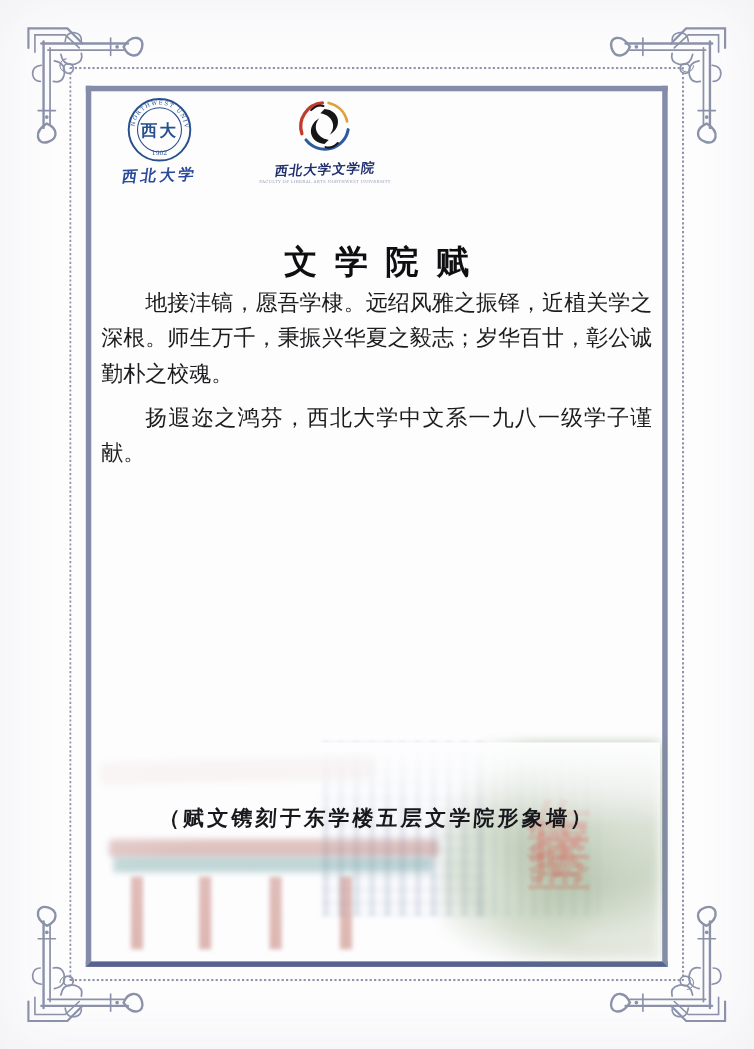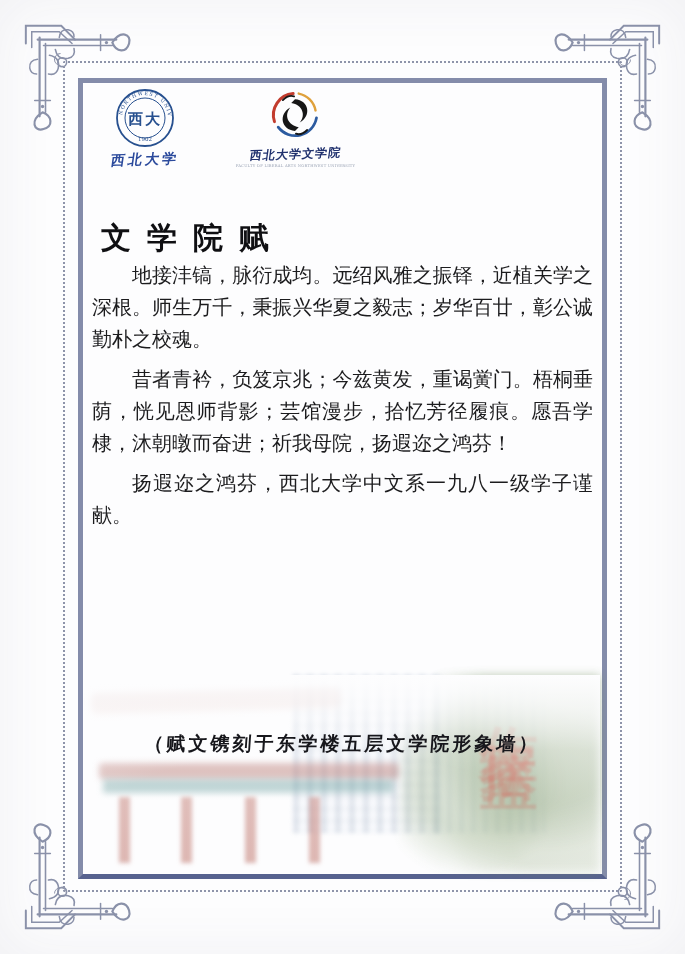--- a/index.html
+++ b/index.html
@@ -28,21 +28,21 @@
   
   .content{position:absolute;top:84px;left:85px;right:85px;bottom:81px;}
   .logos{position:absolute;top:4px;left:26px;display:flex;gap:20px;align-items:flex-start;z-index:2;}
   .logo{display:flex;flex-direction:column;align-items:center;}
   .seal-caption{margin-top:3px;font-size:14px;font-weight:700;color:#2b4a9c;
                 letter-spacing:3px;transform:skewX(-10deg) rotate(-2deg);}
   .fac-caption{margin-top:2px;font-size:12px;font-weight:700;color:#20316e;
                letter-spacing:1px;transform:skewX(-10deg) rotate(-2deg);white-space:nowrap;}
   .fac-en{font-size:6px;transform:scale(.62);transform-origin:center top;color:#9aa3b5;
           letter-spacing:.4px;white-space:nowrap;margin-top:0;}
-  .title{position:absolute;top:114px;left:0;right:0;
+  .title{position:absolute;top:114px;left:0;right:0;text-align:center;
          font-size:30px;font-weight:700;letter-spacing:16px;text-indent:16px;color:#0f0f12;z-index:2;}
   .essay{position:absolute;top:175px;left:7px;right:7px;font-size:20px;line-height:32px;
          color:#1c1c1e;text-align:justify;z-index:2;}
   .essay p{margin:0;text-indent:2em;}
   .essay p + p{margin-top:8px;}
   
   .photo{position:absolute;left:0;right:0;bottom:0;height:198px;z-index:1;}
   .photo .layer{position:absolute;}
   .ph-roof1{left:6px;top:14px;width:250px;height:22px;border-radius:6px;
             background:linear-gradient(to bottom,rgba(148,58,48,.55),rgba(190,110,90,.25));
@@ -152,22 +152,21 @@
           <path d="M43,45 q-6,6 -12,4" fill="none" stroke="#161616" stroke-width="2" stroke-linecap="round"></path>
         </svg>
         <div class="fac-caption">西北大学文学院</div>
         <div class="fac-en">FACULTY OF LIBERAL ARTS NORTHWEST UNIVERSITY</div>
       </div>
     </div>
 
     <h1 class="title">文学院赋</h1>
 
     <div class="essay">
-      <p>地接沣镐，脉衍成均。远绍风雅之振铎，近植关学之深根。师生万千，秉振兴华夏之毅志；岁华百廿，彰公诚勤朴之校魂。</p>
-      <p>昔者青衿，负笈京兆；今兹黄发，重谒黉门。梧桐垂荫，恍见恩师背影；芸馆漫步，拾忆芳径履痕。愿吾学棣，沐朝暾而奋进；祈我母院，扬遐迩之鸿芬！</p>
+      <p>地接沣镐，愿吾学棣。远绍风雅之振铎，近植关学之深根。师生万千，秉振兴华夏之毅志；岁华百廿，彰公诚勤朴之校魂。</p>
       <p>扬遐迩之鸿芬，西北大学中文系一九八一级学子谨献。</p>
     </div>
 
     <div class="photo">
       <div class="layer ph-build1"></div>
       <div class="layer ph-build2"></div>
       <div class="layer ph-roof1"></div>
       <div class="layer ph-roof2"></div>
       <div class="layer ph-teal"></div>
       <div class="layer ph-col" style="left:34px"></div>

